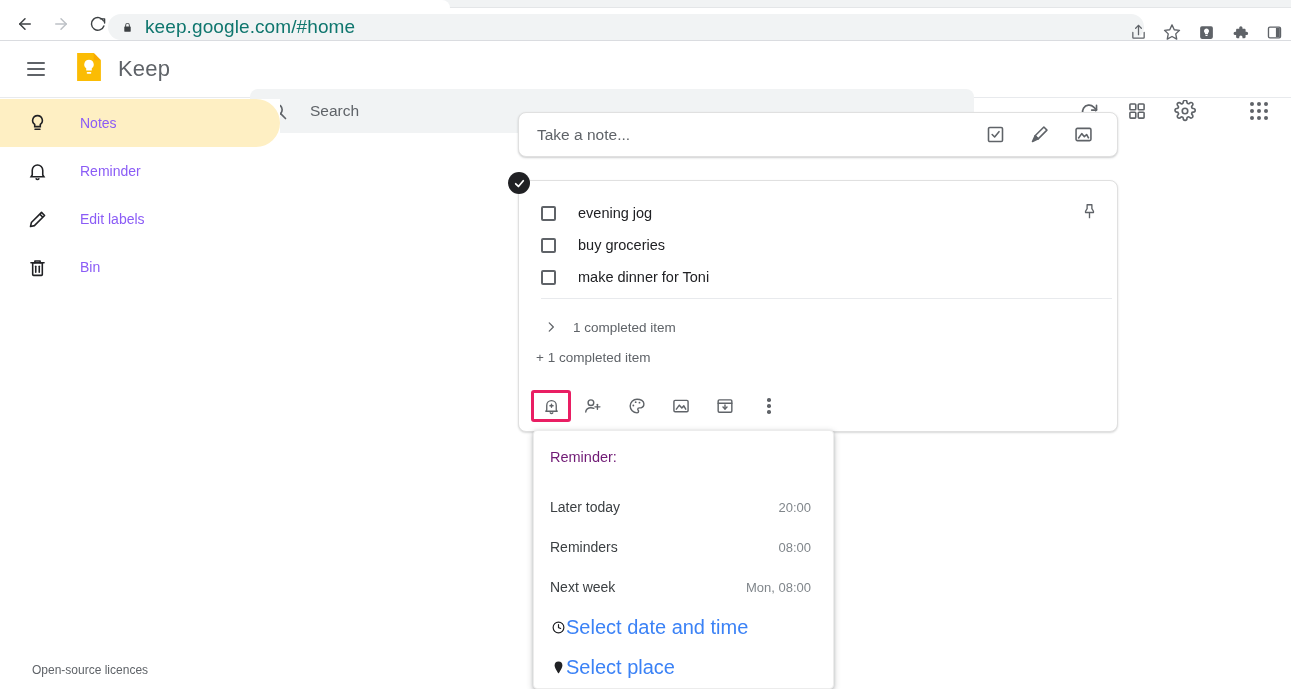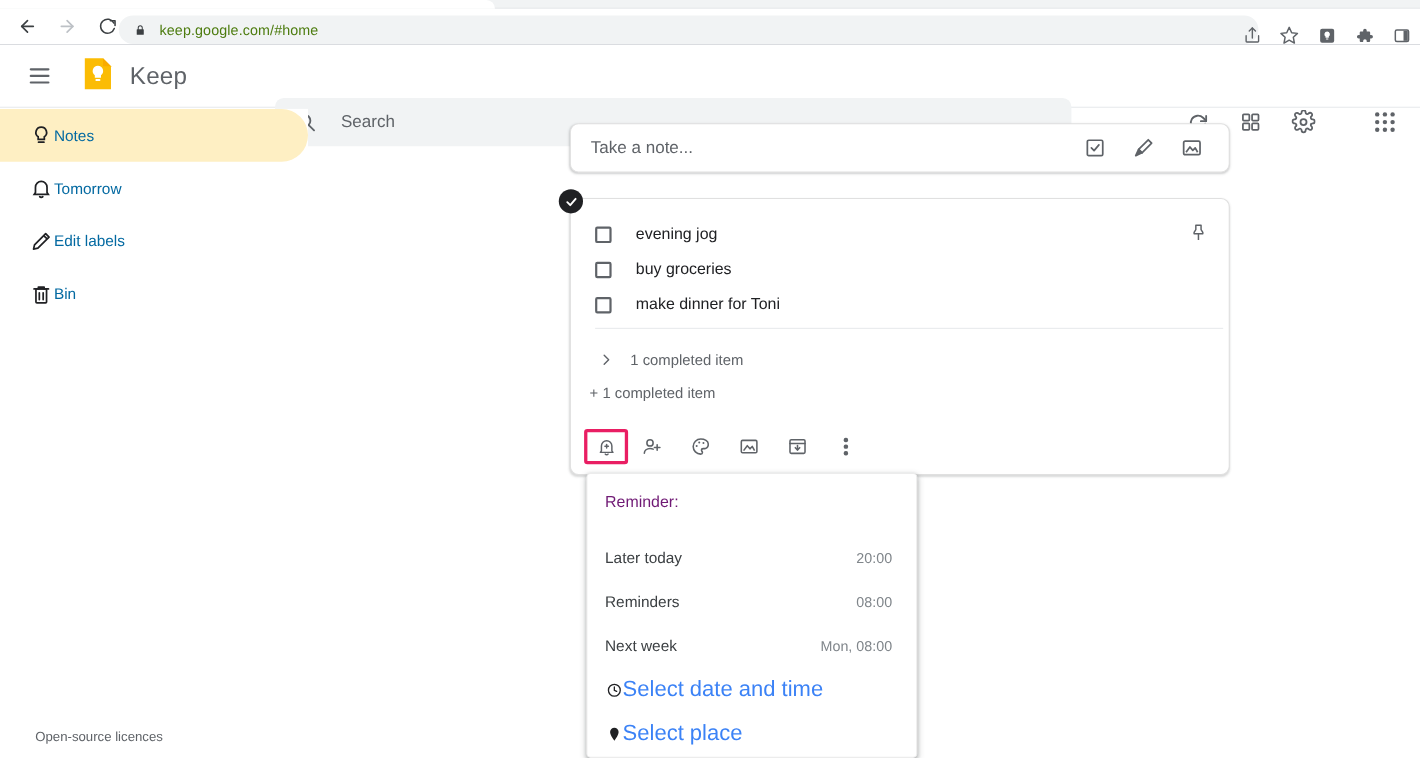--- a/index.html
+++ b/index.html
@@ -35,21 +35,21 @@
   .nav-btn.reload { margin-left: 6px; color: #3c4043; }
   .omnibox {
     position: absolute; left: 108px; top: 6px;
     width: 1036px; height: 26px;
     background: #f1f3f4; border-radius: 14px;
     display: flex; align-items: center;
     padding-left: 14px;
   }
   .omnibox .lock { margin-right: 12px; color: #3c4043; display: flex; }
   .omnibox .url {
-    font-size: 13px; color: #4d7c0f; letter-spacing: .1px;
+    font-size: 19px; color: #0f766e; letter-spacing: .1px;
   }
   .omni-right {
     position: absolute; right: 0; top: 8px; height: 32px;
     display: flex; align-items: center; gap: 0;
   }
   .omni-right .ic {
     width: 34px; height: 32px; display: flex; align-items: center; justify-content: center;
     color: #5f6368;
   }
   .omni-right .ic.dark { color: #5f6368; }
@@ -105,21 +105,21 @@
   .side-item {
     position: relative; height: 48px; display: flex; align-items: center;
     border-top-right-radius: 24px; border-bottom-right-radius: 24px;
     color: #202124;
   }
   .side-item.active { background: #feefc3; }
   .side-item .si-ic {
     width: 24px; margin-left: 25px; display: flex; align-items: center; justify-content: center;
     color: #202124;
   }
-  .side-item .si-lab { font-size: 14px; color: #0369a1; }
+  .side-item .si-lab { margin-left: 31px; font-size: 14px; color: #8b5cf6; }
   .licences {
     position: absolute; left: 32px; bottom: 12px; font-size: 12px; color: #5f6368;
   }
 
   
   .takenote {
     position: absolute; left: 518px; top: 112px;
     width: 600px; height: 45px;
     background: #ffffff;
     border: 1px solid #e0e0e0; border-radius: 8px;
@@ -363,21 +363,21 @@
       </span>
       <span class="si-lab">Notes</span>
     </div>
     <div class="side-item">
       <span class="si-ic">
         <svg width="21" height="21" viewBox="0 0 24 24" fill="none" stroke="currentColor" stroke-width="1.8" stroke-linecap="round">
             <path d="M18 16V10.5a6 6 0 1 0-12 0V16l-1.3 2h14.6z"></path>
             <path d="M10.4 20.3a2 2 0 0 0 3.2 0"></path>
           </svg>
       </span>
-      <span class="si-lab">Tomorrow</span>
+      <span class="si-lab">Reminder</span>
     </div>
     <div class="side-item">
       <span class="si-ic">
         <svg width="21" height="21" viewBox="0 0 24 24" fill="none" stroke="currentColor" stroke-width="1.8" stroke-linejoin="round">
             <path d="M16.6 3.9l3.5 3.5L8.5 19 4 20l1-4.5z"></path>
             <line x1="14.6" y1="5.9" x2="18.1" y2="9.4"></line>
           </svg>
       </span>
       <span class="si-lab">Edit labels</span>
     </div>

